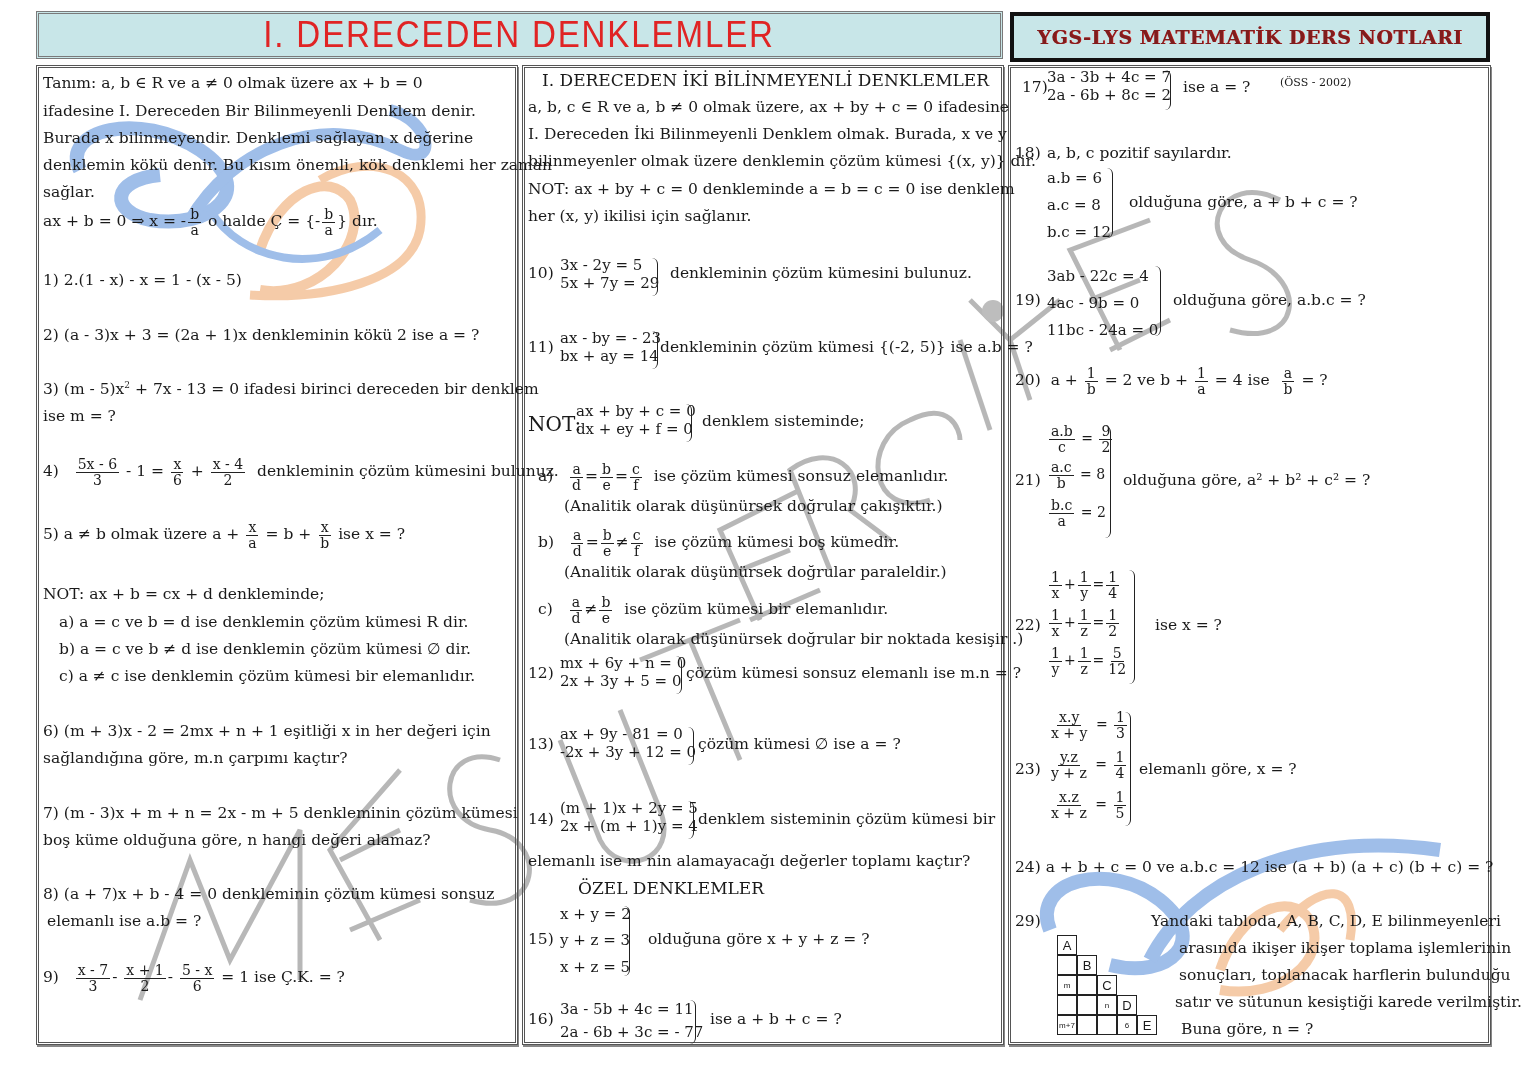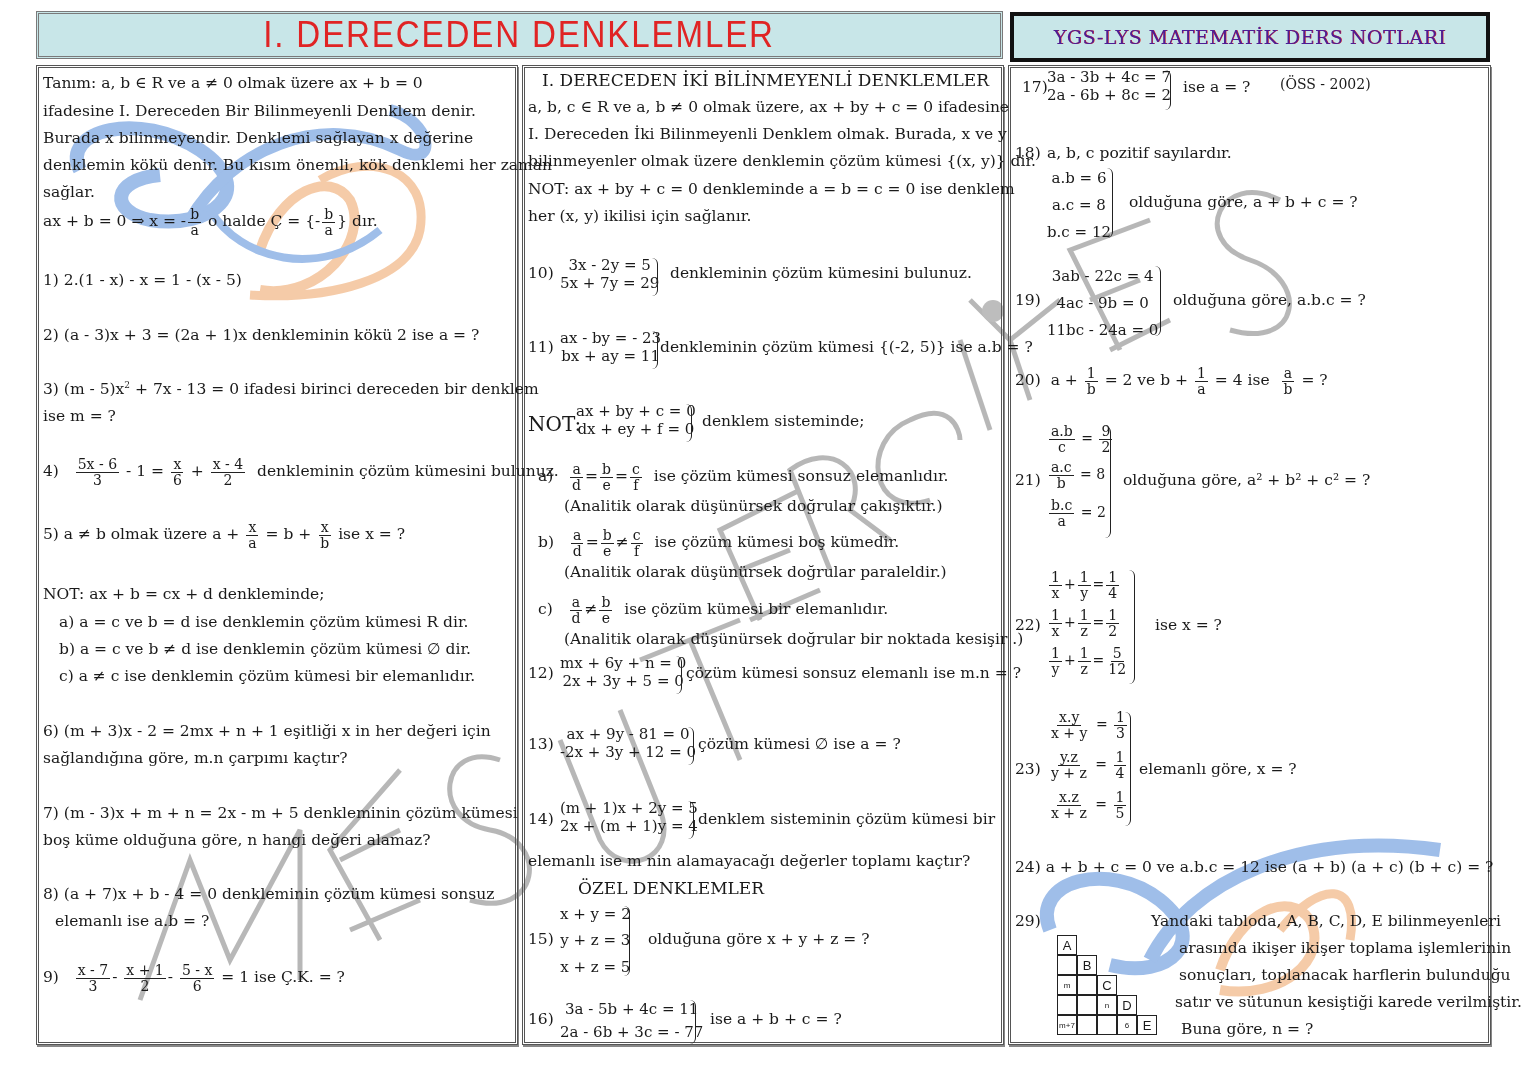--- a/index.html
+++ b/index.html
@@ -14,39 +14,39 @@
   .title-text {
     font-family: "Liberation Sans", sans-serif; font-size: 36px; color: #e02424;
     letter-spacing: 2px; transform: scaleX(0.92); font-weight: normal;
   }
   .brand-box {
     position: absolute; left: 1010px; top: 12px; width: 480px; height: 50px;
     background: #c8e6e8; border: 4px solid #111;
     display: flex; align-items: center; justify-content: center;
   }
   .brand-text {
-    font-family: "DejaVu Serif", serif; font-size: 19px; font-weight: normal; color: #4c1d95;
+    font-family: "DejaVu Serif", serif; font-size: 19px; font-weight: bold; color: #7f1d1d;
     letter-spacing: 0.5px; transform: scaleX(1.0);
     text-shadow: 0.5px 0 #e02424;
   }
 
   .col {
     position: absolute; top: 65px; height: 980px;
     border: 3px double #555; background: transparent;
     box-shadow: 1px 2px 0 #888;
   }
   .col1 { left: 36px; width: 482px; }
   .col2 { left: 522px; width: 482px; }
   .col3 { left: 1008px; width: 483px; }
 
   .ln { position: absolute; font-size: 15.5px; white-space: nowrap; line-height: 1.2; }
   .frac { display: inline-flex; flex-direction: column; align-items: center; vertical-align: middle; font-size: 14px; line-height: 1.05; margin: 0 2px; }
   .frac .n { border-bottom: 1px solid #222; padding: 0 2px; }
   .frac .d { padding: 0 2px; }
-  .sys { position: absolute; font-size: 15px; line-height: 1.2; text-align: center; }
+  .sys { position: absolute; font-size: 15px; line-height: 1.2; }
   .sys .row { white-space: nowrap; }
   .brace { position: absolute; border-right: 1.5px solid #222; border-radius: 0 6px 6px 0; width: 6px; }
   .heading { font-size: 17px; }
   .sup { font-size: 9px; vertical-align: super; }
 
   .wm { position: absolute; left: 0; top: 0; width: 1527px; height: 1080px; pointer-events: none; }
 
   .grid { position: absolute; left: 1057px; top: 935px; }
   .gcell { position: absolute; width: 20px; height: 20px; border: 1px solid #222; font-size: 13px; display: flex; align-items: center; justify-content: center; font-family: "Liberation Sans", sans-serif; }
   .gcell.small { font-size: 8px; }
@@ -150,21 +150,21 @@
   </div>
   <div class="ln" style="top:515px;left:0">NOT:  ax + b = cx + d  denkleminde;</div>
   <div class="ln" style="top:543px;left:16px">a)  a = c  ve  b = d   ise  denklemin çözüm kümesi  R   dir.</div>
   <div class="ln" style="top:570px;left:16px">b)  a = c  ve  b ≠ d  ise  denklemin çözüm kümesi   ∅  dir.</div>
   <div class="ln" style="top:597px;left:16px">c)  a ≠ c   ise denklemin çözüm kümesi bir elemanlıdır.</div>
   <div class="ln" style="top:652px;left:0">6)   (m + 3)x - 2 = 2mx + n + 1      eşitliği x in her değeri için</div>
   <div class="ln" style="top:679px;left:0">sağlandığına göre,  m.n  çarpımı kaçtır?</div>
   <div class="ln" style="top:734px;left:0">7)   (m - 3)x + m + n = 2x - m + 5   denkleminin çözüm kümesi</div>
   <div class="ln" style="top:761px;left:0">boş küme olduğuna göre, n  hangi değeri alamaz?</div>
   <div class="ln" style="top:815px;left:0">8)   (a + 7)x + b - 4 = 0   denkleminin çözüm kümesi sonsuz</div>
-  <div class="ln" style="top:842px;left:12px">elemanlı ise    a.b = ?</div>
+  <div class="ln" style="top:842px;left:4px">elemanlı ise    a.b = ?</div>
   <div class="ln" style="top:893px;left:0">
     <span>9)</span>&nbsp;&nbsp;
     <span class="frac">
         <span class="n">x - 7</span>
         <span class="d">3</span>
       </span>-
     <span class="frac">
         <span class="n">x + 1</span>
         <span class="d">2</span>
       </span>-
@@ -189,21 +189,21 @@
   <div class="sys" style="top:186px;left:32px">
     <div class="row">3x - 2y = 5</div>
       <div class="row">5x + 7y = 29</div>
   </div>
   <div class="brace" style="top:188px;left:124px;height:38px"></div>
   <div class="ln" style="top:194px;left:142px">denkleminin çözüm kümesini bulunuz.</div>
 
   <div class="ln" style="top:268px;left:0">11)</div>
   <div class="sys" style="top:259px;left:32px">
     <div class="row">ax - by = - 23</div>
-      <div class="row">bx + ay = 11</div>
+      <div class="row">bx + ay = 14</div>
   </div>
   <div class="brace" style="top:261px;left:124px;height:38px"></div>
   <div class="ln" style="top:268px;left:132px">denkleminin çözüm kümesi {(-2, 5)} ise a.b = ?</div>
 
   <div class="ln" style="top:342px;left:0;font-size:20px">NOT:</div>
   <div class="sys" style="top:332px;left:48px">
     <div class="row">ax + by + c = 0</div>
       <div class="row">dx + ey + f = 0</div>
   </div>
   <div class="brace" style="top:334px;left:158px;height:38px"></div>
@@ -300,21 +300,21 @@
 <div class="col col3"></div>
 <div style="position:absolute;left:1015px;top:70px;z-index:1;width:475px;">
 
   <div class="ln" style="top:8px;left:7px">17)</div>
   <div class="sys" style="top:-2px;left:32px">
     <div class="row">3a - 3b + 4c = 7</div>
       <div class="row">2a - 6b + 8c = 2</div>
   </div>
   <div class="brace" style="top:0;left:150px;height:40px"></div>
   <div class="ln" style="top:8px;left:168px">ise    a = ?</div>
-  <div class="ln" style="top:6px;left:265px;font-size:14px">(ÖSS - 2002)</div>
+  <div class="ln" style="top:6px;left:265px;font-size:11px">(ÖSS - 2002)</div>
 
   <div class="ln" style="top:74px;left:0">18)</div>
   <div class="ln" style="top:74px;left:32px">a, b, c  pozitif sayılardır.</div>
   <div class="sys" style="top:95px;left:32px;line-height:1.8">
     <div class="row">a.b = 6</div>
       <div class="row">a.c = 8</div>
       <div class="row">b.c = 12</div>
   </div>
   <div class="brace" style="top:98px;left:92px;height:70px"></div>
   <div class="ln" style="top:123px;left:114px">olduğuna göre,  a + b + c = ?</div>

